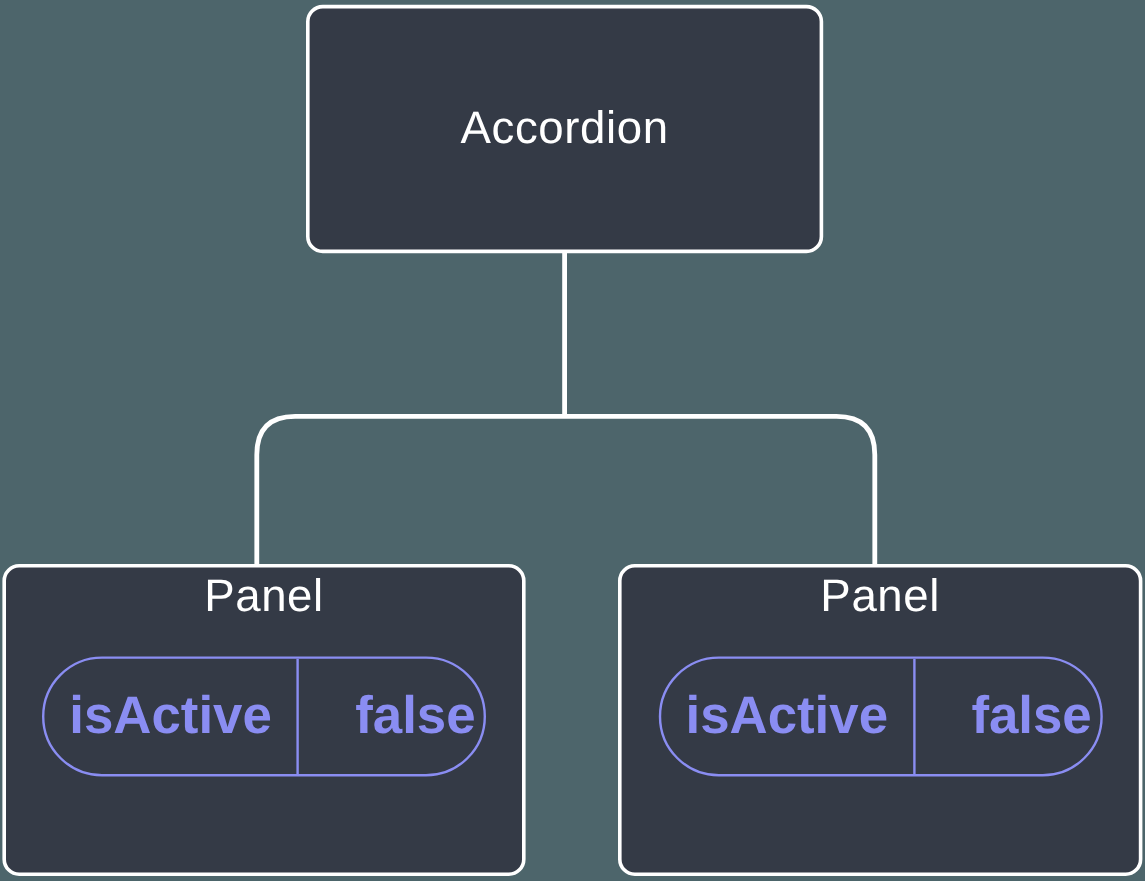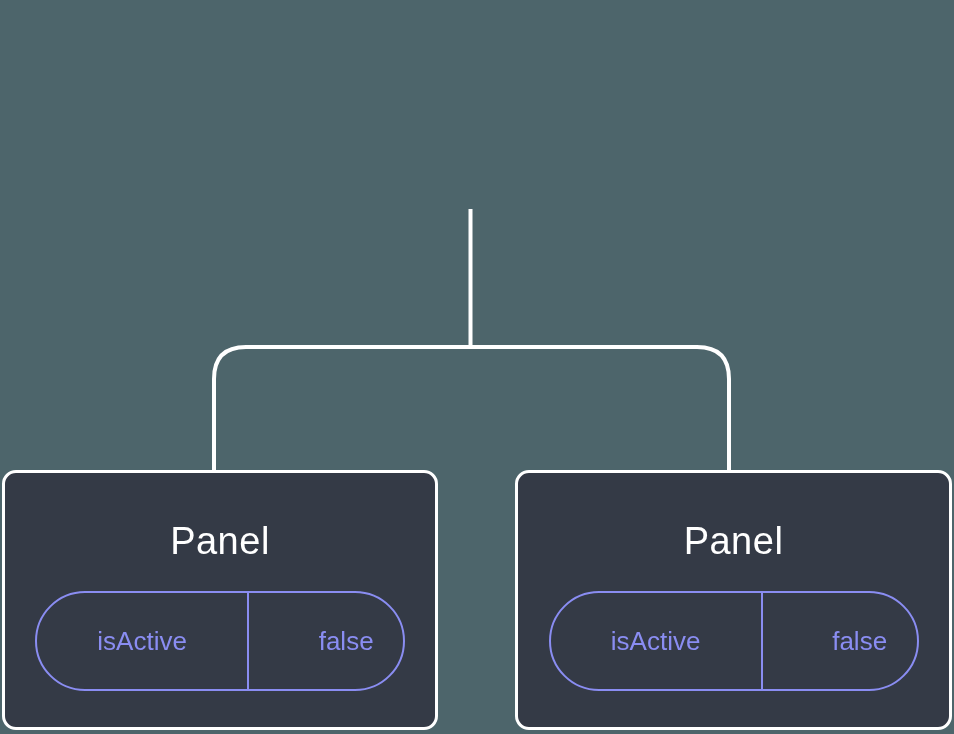--- a/index.html
+++ b/index.html
@@ -52,60 +52,62 @@
     top: 470px;
     width: 437px;
     height: 260px;
     display: flex;
     flex-direction: column;
     align-items: center;
   }
   .panel-node.left  { left: 2px;  width: 436px; }
   .panel-node.right { left: 515px; width: 437px; }
   .panel-title {
-    margin-top: 44px;
     line-height: 48px;
   }
   .state-pill {
     margin-top: 26px;
     width: 370px;
     height: 100px;
     border: 2px solid var(--accent);
     border-radius: 50px;
     display: flex;
     align-items: stretch;
     overflow: hidden;
   }
   .pill-cell {
     display: flex;
     align-items: center;
     justify-content: center;
     color: var(--accent);
-    font-size: 26px;
-    font-weight: 400;
+    font-size: 44px;
+    font-weight: 700;
   }
   .pill-cell.key {
     flex: 0 0 58%;
     border-right: 2px solid var(--accent);
   }
   .pill-cell.value {
     flex: 1 1 auto;
     padding-left: 40px;
   }
 </style>
 </head>
 <body>
 
 <div class="canvas">
 
   <svg class="connectors" viewBox="0 0 954 734" xmlns="http://www.w3.org/2000/svg" aria-hidden="true">
     <path d="M470.5 209 L470.5 347" stroke="var(--connector)" stroke-width="4" fill="none"></path>
     <path d="M214 472 L214 379 Q214 347 246 347 L697 347 Q729 347 729 379 L729 472" stroke="var(--connector)" stroke-width="4" fill="none"></path>
   </svg>
 
+  <div class="node root-node">
+    <span class="node-label">Accordion</span>
+  </div>
 
   <div class="node panel-node left">
     <span class="node-label panel-title">Panel</span>
     <div class="state-pill">
       <span class="pill-cell key">isActive</span>
       <span class="pill-cell value">false</span>
     </div>
   </div>
 
   <div class="node panel-node right">

